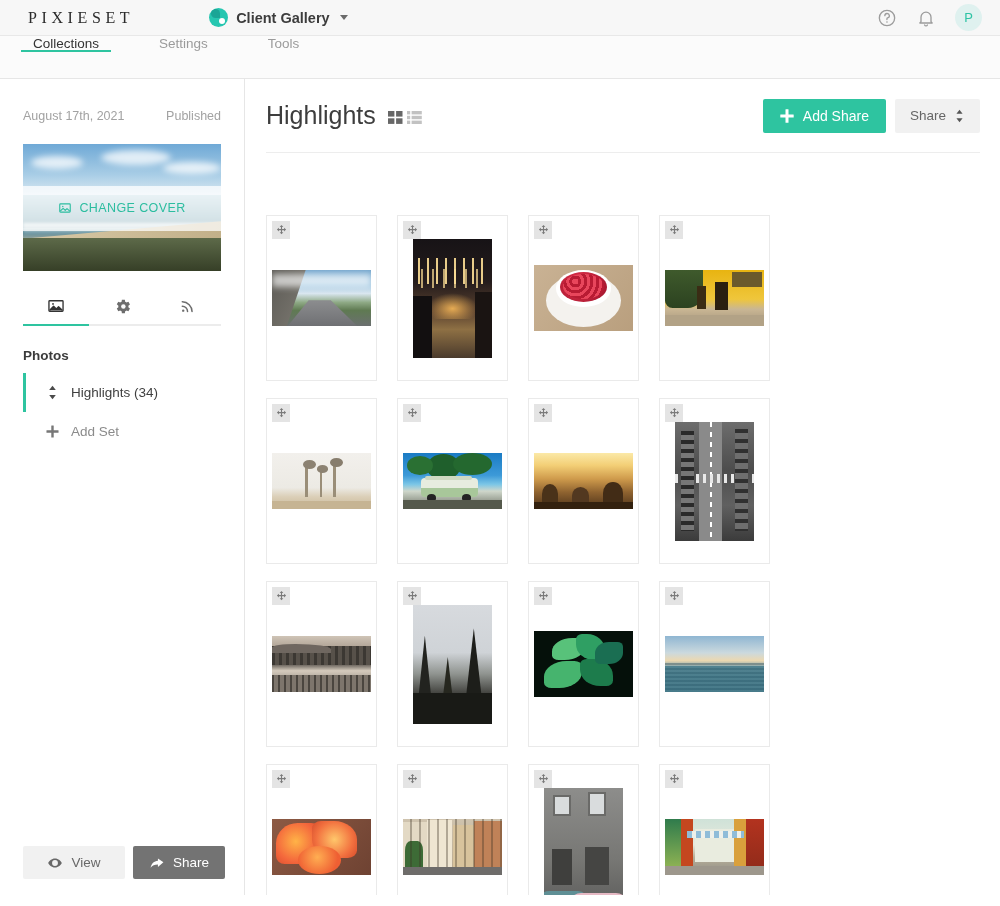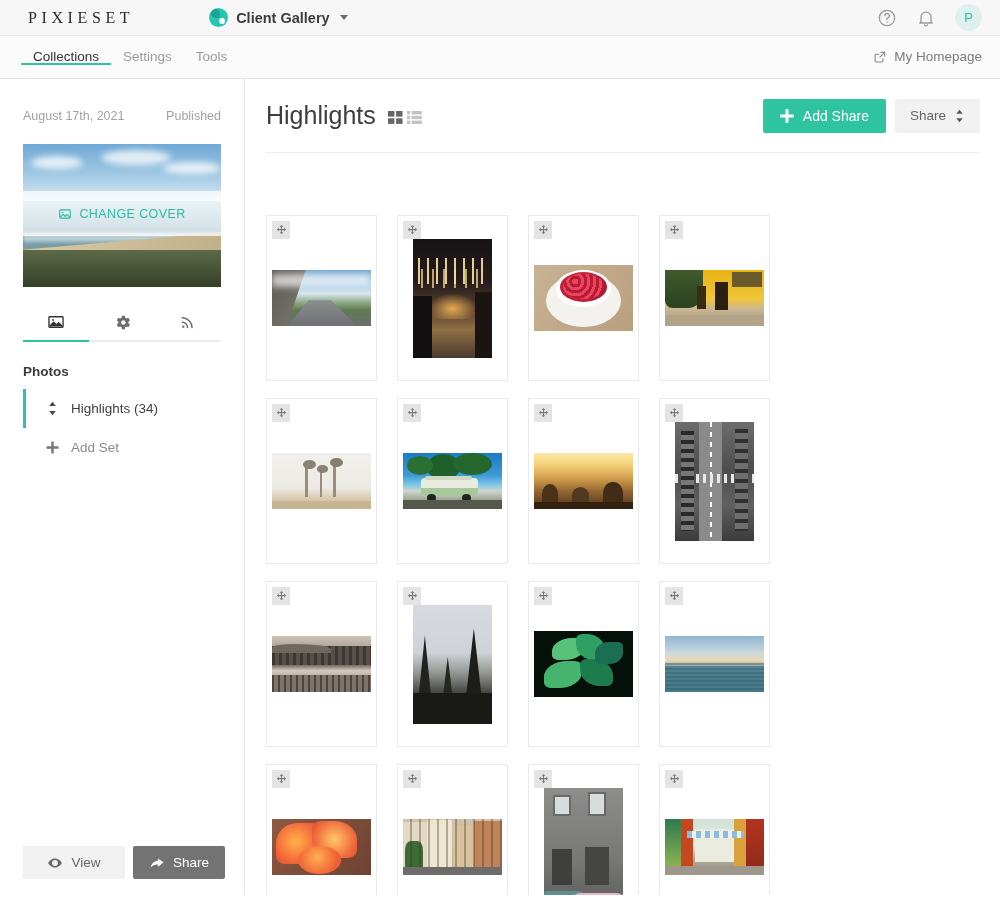--- a/index.html
+++ b/index.html
@@ -88,23 +88,24 @@
     display: flex; align-items: center; justify-content: center;
     cursor: pointer;
   }
 
   
   .navbar {
     height: 43px;
     background: #fbfbfb;
     border-bottom: 1px solid #e6e6e6;
     display: flex;
-    align-items: center;
+    align-items: flex-start;
     padding: 0 18px 1px 28px;
     position: relative;
+    gap: 36px;
   }
   .nav-tab {
     display: flex; align-items: center;
     padding: 0 12px;
     font-size: 13.5px;
     color: #9b9b9b;
     cursor: pointer;
     position: relative;
   }
   .nav-tab:first-child { margin-left: -7px; }
@@ -153,21 +154,21 @@
     margin-top: 8px;
     display: flex;
     justify-content: space-between;
     font-size: 12.5px;
     color: #a2a2a2;
   }
 
   
   .cover {
     margin-top: 21px;
-    height: 143px;
+    height: 127px;
     position: relative;
     overflow: hidden;
     cursor: pointer;
     background: linear-gradient(#7fb6dd 0%, #9fc9e4 22%, #cfe2ee 38%, #e7eff3 52%, #8fb9c3 62%, #4c7f8e 70%, #d8cbb0 78%, #6c7a5e 88%, #40492f 100%);
   }
   .cover-sky {
     position: absolute; left: 0; right: 0; top: 0; height: 40%;
     background: linear-gradient(#6fa9d6, #a8cde6 60%, #dbe9f2);
   }
   .cover-cloud {
@@ -386,28 +387,20 @@
     </span>
     <span class="avatar">P</span>
   </div>
 </div>
 
 <div class="navbar">
   <div class="nav-tab active">Collections</div>
   <div class="nav-tab">Settings</div>
   <div class="nav-tab">Tools</div>
 
-  <div class="homepage-link">
-    <svg width="14" height="14" viewBox="0 0 24 24" fill="none" stroke="#8a8a8a" stroke-width="1.9">
-      <path d="M13.5 4H20v6.5" stroke-linecap="round"></path>
-      <path d="M20 4l-8.2 8.2" stroke-linecap="round"></path>
-      <path d="M17 14.5V19a1.6 1.6 0 0 1-1.6 1.6H5.2A1.6 1.6 0 0 1 3.6 19V8.8A1.6 1.6 0 0 1 5.2 7.2H9.8" stroke-linecap="round"></path>
-    </svg>
-    <span>My Homepage</span>
-  </div>
 </div>
 
 <div class="body-wrap">
 
   <div class="sidebar">
 
 
     <div class="coll-meta">
       <span>August 17th, 2021</span>
       <span>Published</span>

